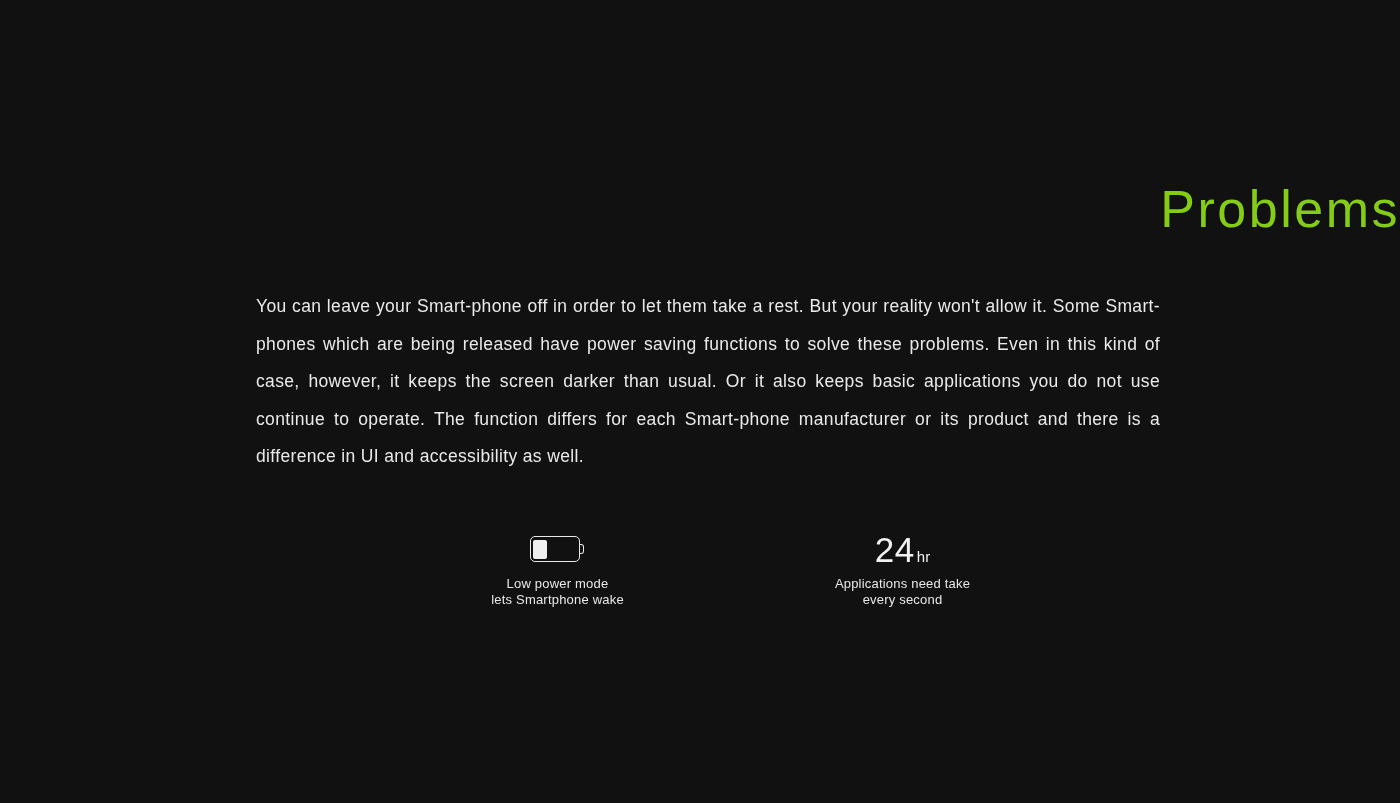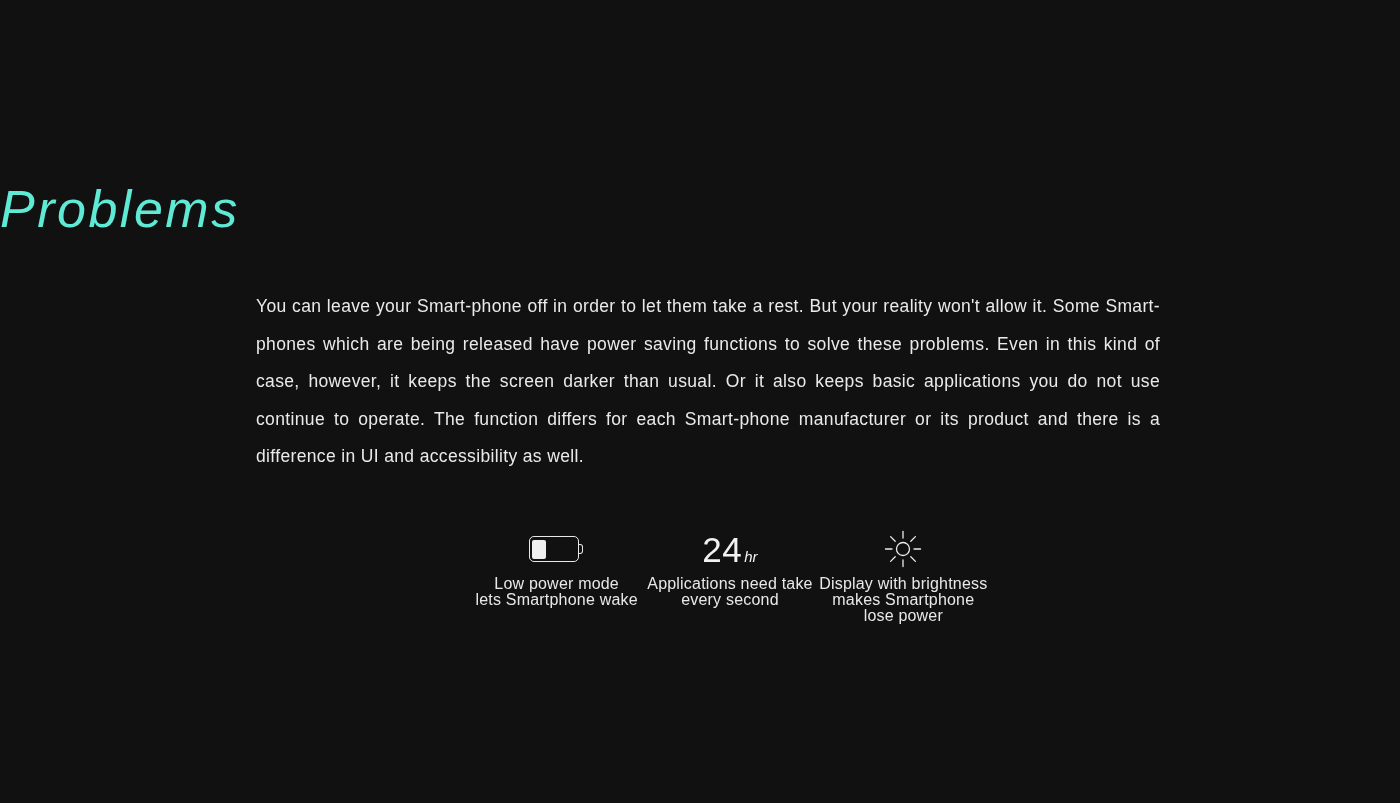--- a/index.html
+++ b/index.html
@@ -20,27 +20,26 @@
     position: relative;
     width: 1400px;
     height: 803px;
     background: #111111;
   }
   .title {
     position: absolute;
     top: 178px;
     left: 0;
     width: 1400px;
-    text-align: left;
+    text-align: right;
     font-size: 52px;
     font-weight: 300;
     letter-spacing: 2.5px;
-    color: #5eead4;
+    color: #84cc16;
     line-height: 1.2;
-    font-style: italic;
   }
   .body-copy {
     position: absolute;
     top: 288px;
     left: 248px;
     width: 904px;
     font-size: 17.5px;
     font-weight: 300;
     line-height: 37.5px;
     letter-spacing: 0.35px;
@@ -67,21 +66,21 @@
   }
   .feature .glyph {
     height: 42px;
     display: flex;
     align-items: center;
     justify-content: center;
     text-align: center;
   }
   .feature .caption {
     margin-top: 6px;
-    font-size: 16px;
+    font-size: 13px;
     font-weight: 300;
     line-height: 16px;
     letter-spacing: 0.2px;
     color: #e8e8e8;
     text-align: center;
     white-space: pre-line;
   }
   
   .battery {
     position: relative;
@@ -125,21 +124,20 @@
     font-size: 35px;
     font-weight: 300;
     letter-spacing: 0.5px;
     line-height: 1;
   }
   .hours .unit {
     font-size: 15px;
     font-weight: 300;
     margin-left: 2px;
     line-height: 1;
-    font-style: italic;
   }
   
   .sun { display:block; }
 </style>
 </head>
 <body>
 
 <div class="page">
 
   <div class="title">Problems</div>
@@ -164,32 +162,15 @@
       <div class="glyph">
         <div class="hours">
           <span class="num">24</span>
           <span class="unit">hr</span>
         </div>
       </div>
       <div class="caption">Applications need take
 every second</div>
     </div>
 
-    <div class="feature">
-      <div class="glyph">
-        <svg class="sun" width="42" height="42" viewBox="0 0 42 42" fill="none" stroke="#ececec" stroke-width="1.3" stroke-linecap="round">
-          <circle cx="21" cy="21" r="6.5"></circle>
-          <line x1="21" y1="3.5" x2="21" y2="10"></line>
-          <line x1="21" y1="32" x2="21" y2="38.5"></line>
-          <line x1="3.5" y1="21" x2="10" y2="21"></line>
-          <line x1="32" y1="21" x2="38.5" y2="21"></line>
-          <line x1="8.6" y1="8.6" x2="13.2" y2="13.2"></line>
-          <line x1="28.8" y1="28.8" x2="33.4" y2="33.4"></line>
-          <line x1="33.4" y1="8.6" x2="28.8" y2="13.2"></line>
-          <line x1="13.2" y1="28.8" x2="8.6" y2="33.4"></line>
-        </svg>
-      </div>
-      <div class="caption">Display with brightness
-makes Smartphone lose power</div>
-    </div>
 
   </div>
 </div>
 
 </body></html>

